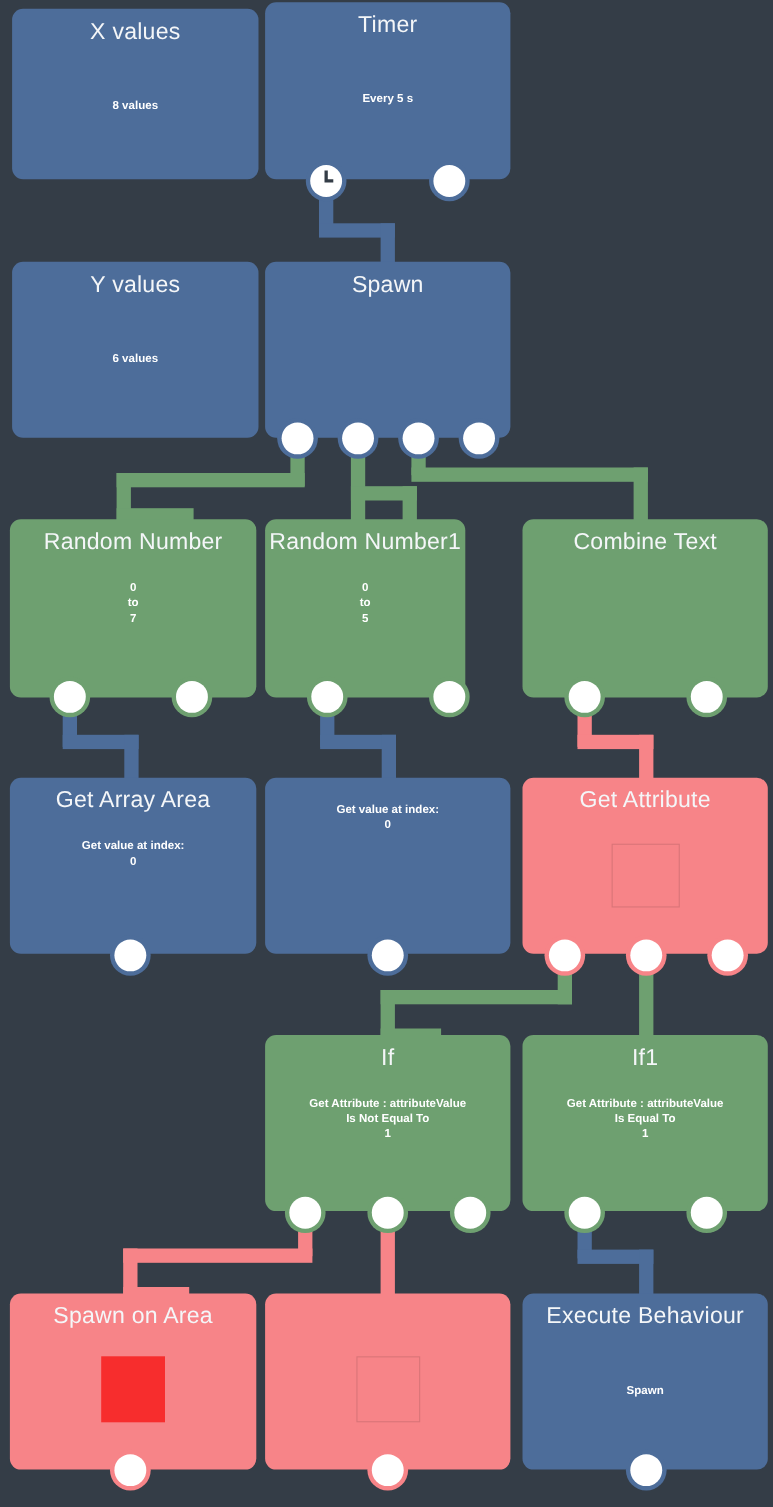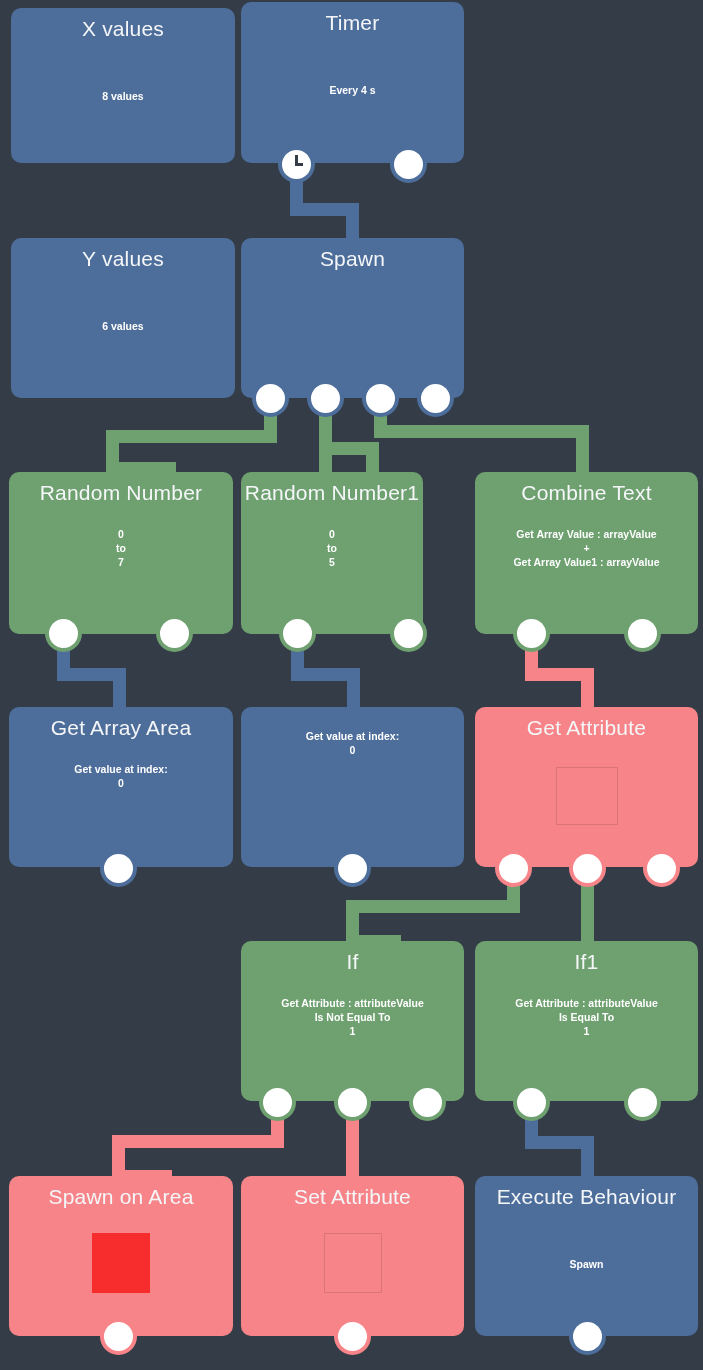--- a/index.html
+++ b/index.html
@@ -126,21 +126,21 @@
     </div>
   <div id="node-layer">
       <div class="node blue" style="left: 11px; top: 8px; width: 224px; height: 155px;">
         <div class="node-title">X values</div>
         <div class="node-body sub">8 values</div>
       </div>
       <div class="port-ring blue" style="left: 278px; top: 146px;"></div>
       <div class="port-ring blue" style="left: 390px; top: 146px;"></div>
       <div class="node blue" style="left: 241px; top: 2px; width: 223px; height: 161px;">
         <div class="node-title">Timer</div>
-        <div class="node-body sub">Every 4 s</div>
+        <div class="node-body sub">Every 5 s</div>
       </div>
       <div class="port" style="left: 282px; top: 150px;">
         <svg class="clock-face" viewBox="0 0 29 29">
           <path d="M14.5 5 L14.5 14.5 L21 14.5" stroke="#343d47" stroke-width="3" fill="none"></path>
         </svg>
       </div>
       <div class="port" style="left: 394px; top: 150px;"></div>
       <div class="node blue" style="left: 11px; top: 238px; width: 224px; height: 160px;">
         <div class="node-title">Y values</div>
         <div class="node-body sub">6 values</div>
@@ -169,21 +169,20 @@
       <div class="node green" style="left: 241px; top: 472px; width: 182px; height: 162px;">
         <div class="node-title">Random Number1</div>
         <div class="node-body">0<br>to<br>5</div>
       </div>
       <div class="port" style="left: 283px; top: 619px;"></div>
       <div class="port" style="left: 394px; top: 619px;"></div>
       <div class="port-ring green" style="left: 513px; top: 615px;"></div>
       <div class="port-ring green" style="left: 624px; top: 615px;"></div>
       <div class="node green" style="left: 475px; top: 472px; width: 223px; height: 162px;">
         <div class="node-title">Combine Text</div>
-        <div class="node-body">Get Array Value : arrayValue<br>+<br>Get Array Value1 : arrayValue</div>
       </div>
       <div class="port" style="left: 517px; top: 619px;"></div>
       <div class="port" style="left: 628px; top: 619px;"></div>
       <div class="port-ring blue" style="left: 100px; top: 850px;"></div>
       <div class="node blue" style="left: 9px; top: 707px; width: 224px; height: 160px;">
         <div class="node-title">Get Array Area</div>
         <div class="node-body">Get value at index:<br>0</div>
       </div>
       <div class="port" style="left: 104px; top: 854px;"></div>
       <div class="port-ring blue" style="left: 334px; top: 850px;"></div>
@@ -220,21 +219,20 @@
       <div class="port" style="left: 517px; top: 1088px;"></div>
       <div class="port" style="left: 628px; top: 1088px;"></div>
       <div class="port-ring red" style="left: 100px; top: 1318px;"></div>
       <div class="node red" style="left: 9px; top: 1176px; width: 224px; height: 160px;">
         <div class="node-title">Spawn on Area</div>
         <div class="swatch" style="width: 58px; height: 60px; top: 57px; background: rgb(247, 45, 45);"></div>
       </div>
       <div class="port" style="left: 104px; top: 1322px;"></div>
       <div class="port-ring red" style="left: 334px; top: 1318px;"></div>
       <div class="node red" style="left: 241px; top: 1176px; width: 223px; height: 160px;">
-        <div class="node-title">Set Attribute</div>
         <div class="swatch empty" style="width: 56px; height: 58px; top: 57px;"></div>
       </div>
       <div class="port" style="left: 338px; top: 1322px;"></div>
       <div class="port-ring blue" style="left: 569px; top: 1318px;"></div>
       <div class="node blue" style="left: 475px; top: 1176px; width: 223px; height: 160px;">
         <div class="node-title">Execute Behaviour</div>
         <div class="node-body sub">Spawn</div>
       </div>
       <div class="port" style="left: 573px; top: 1322px;"></div>
     </div>

